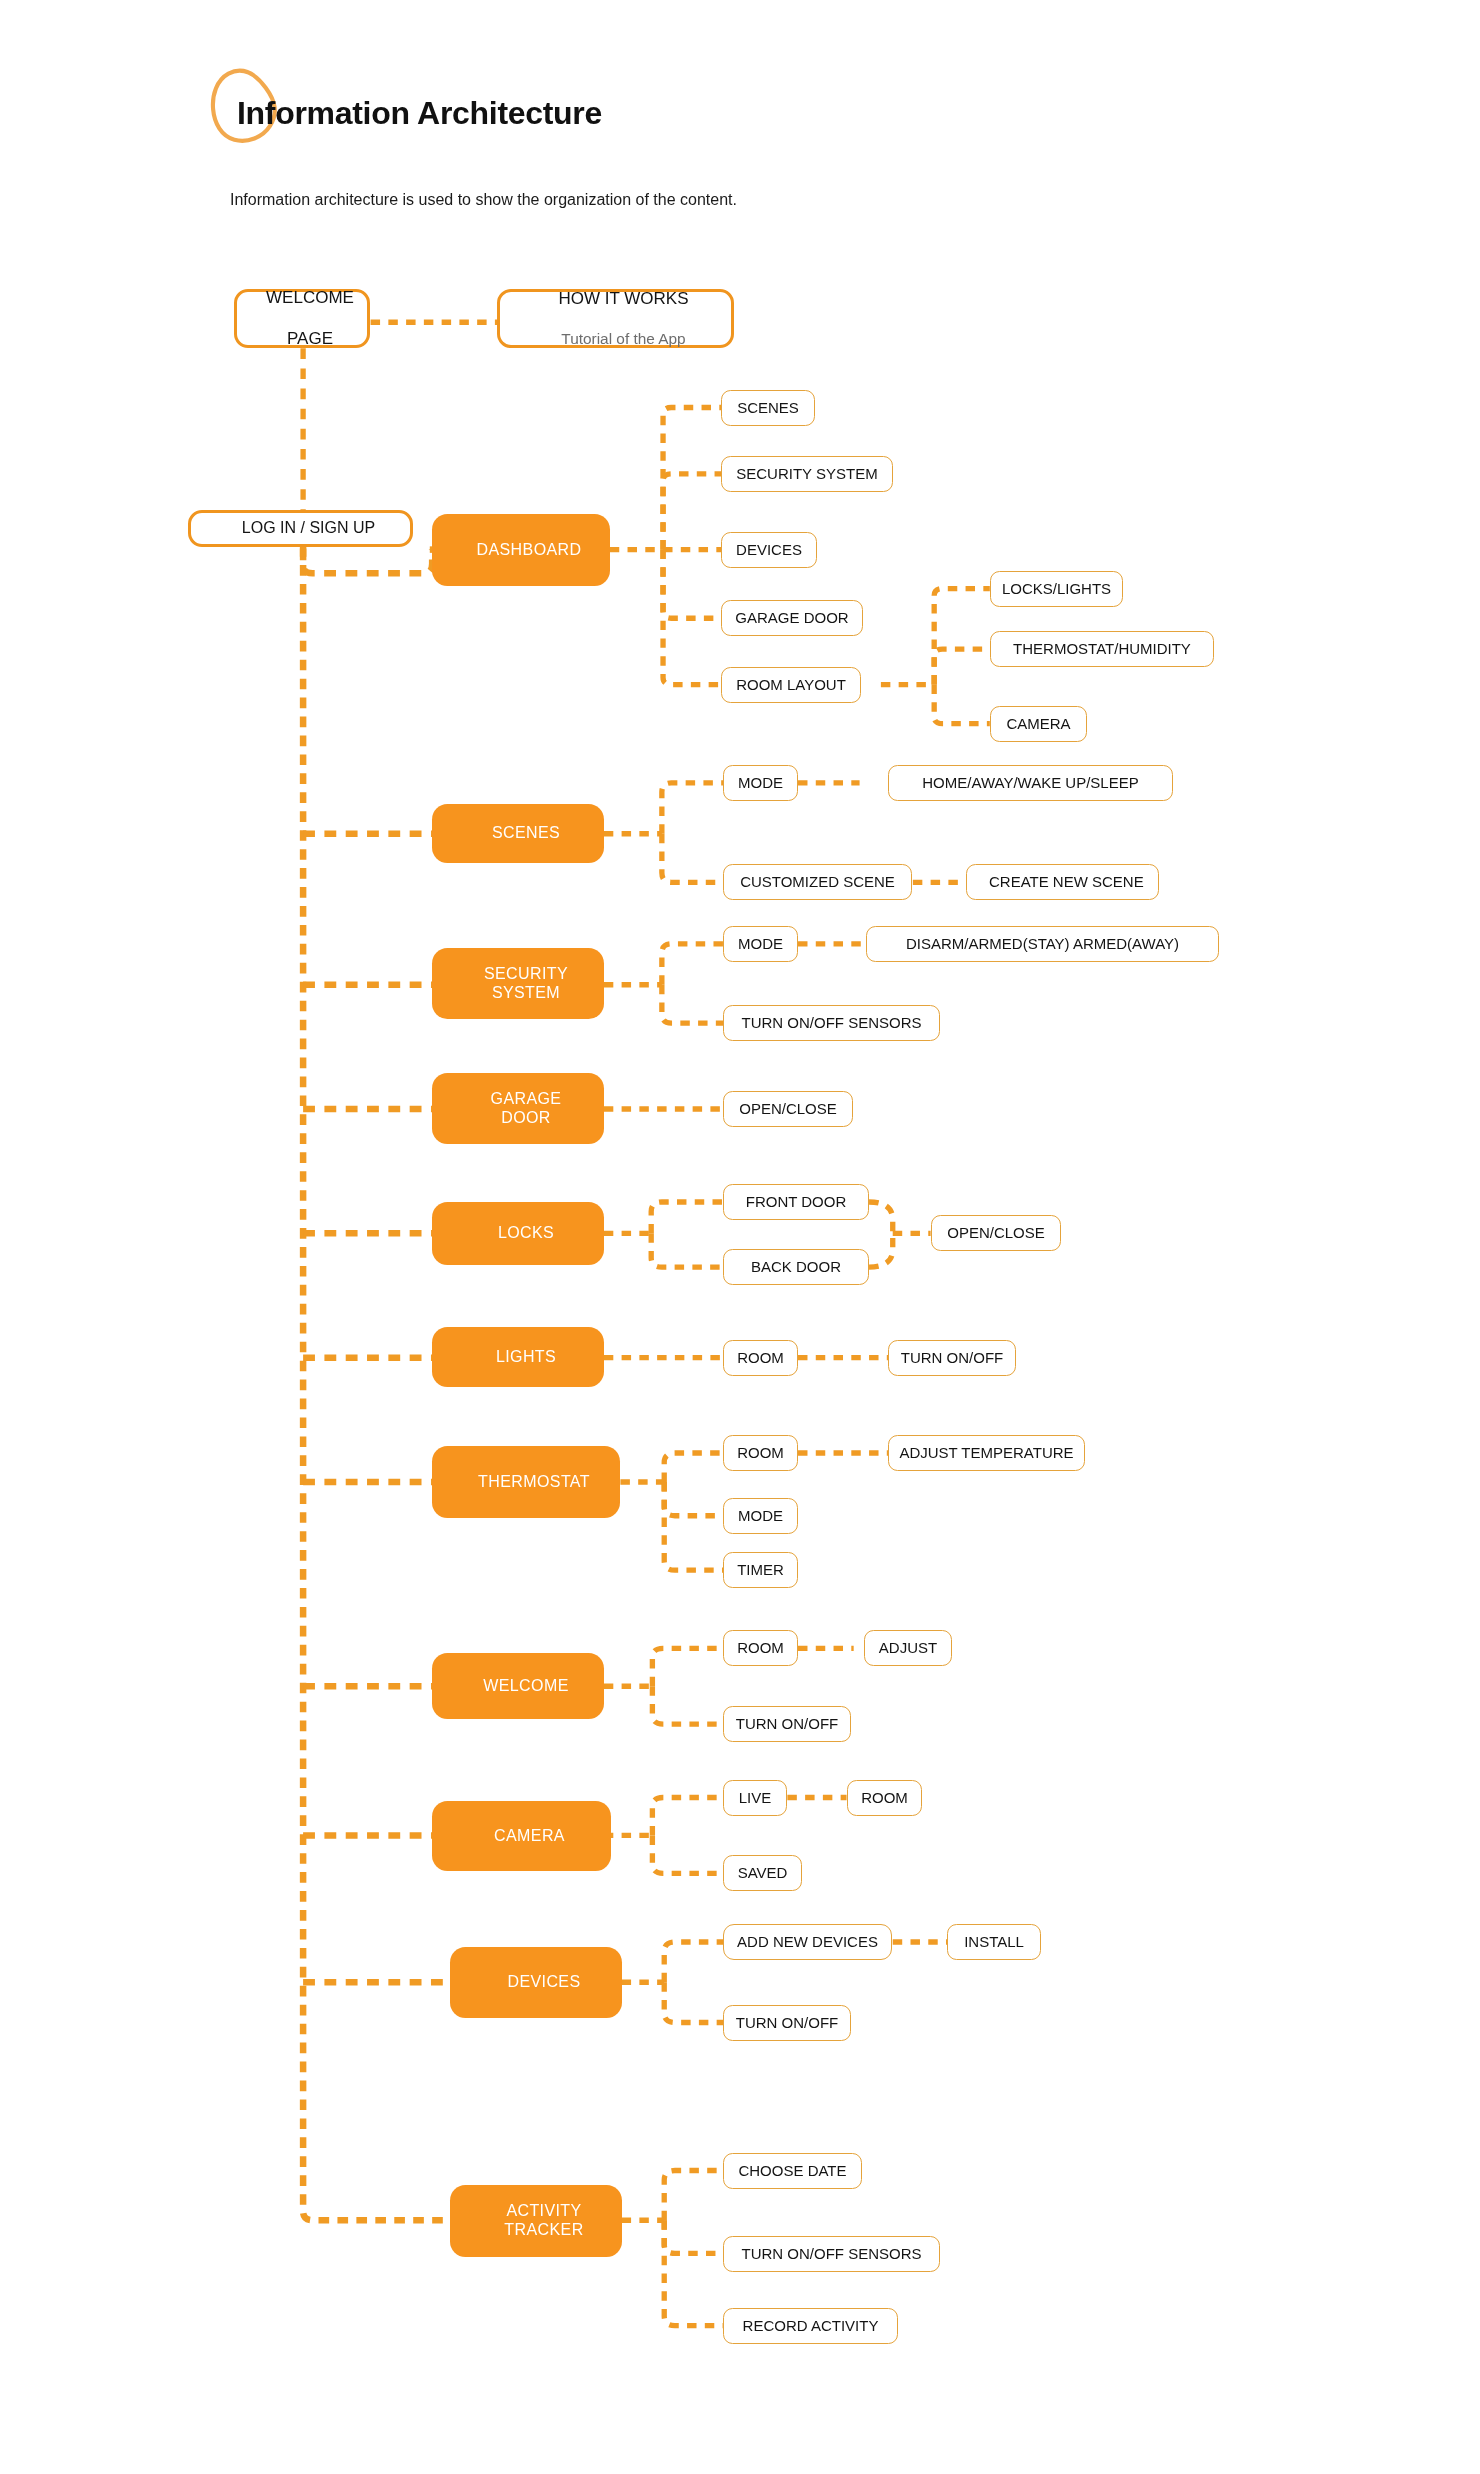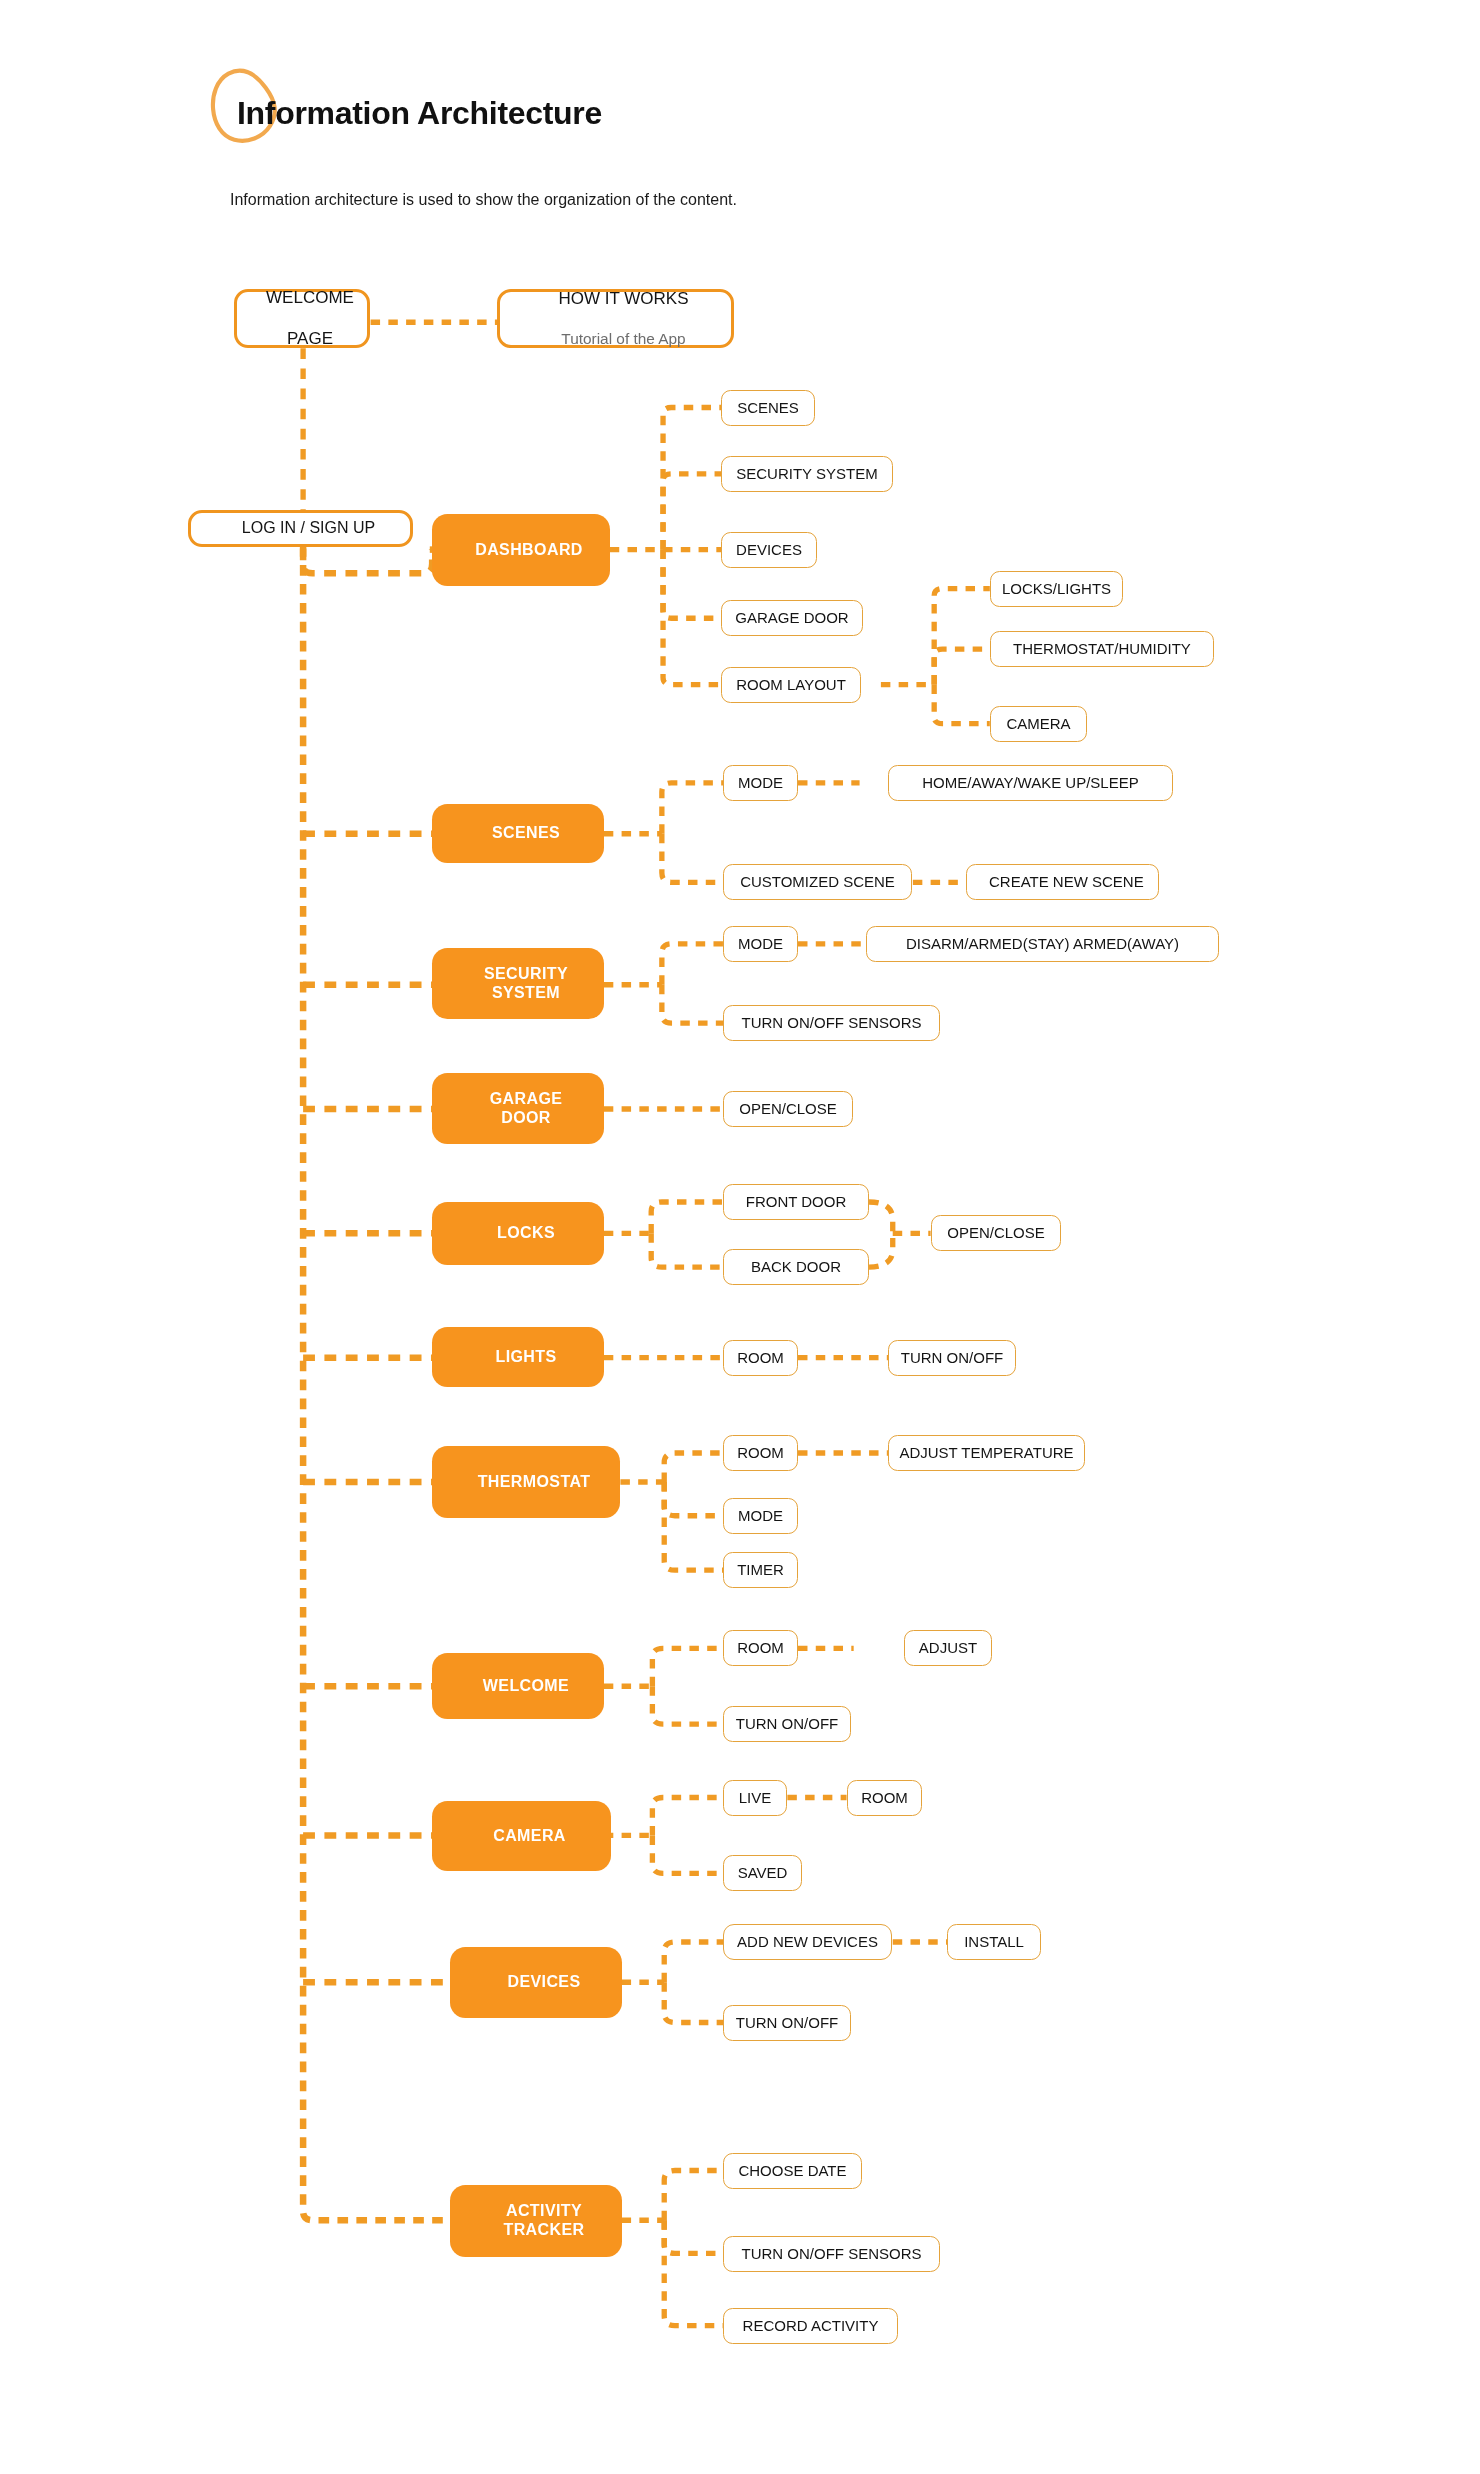--- a/index.html
+++ b/index.html
@@ -38,21 +38,21 @@
   }
   
   .leaf{
     background:#ffffff;border:1.8px solid #E5A33B;color:#141414;
     font-size:15px;font-weight:400;border-radius:9.5px;
     padding:0 8.3px;
   }
   
   .primary{
     background:#F7941E;border:none;color:#FFFFFF;
-    font-size:16px;font-weight:700;letter-spacing:0.4px;border-radius:15.4px;
+    font-size:16px;font-weight:400;letter-spacing:0.4px;border-radius:15.4px;
   }
   
   .outline{
     background:#ffffff;border:3px solid #F0951F;color:#141414;
     font-size:17px;font-weight:400;border-radius:14px;
   }
   .outline.small{font-size:16px;}
   .sub{display:block;color:#6d6d6d;font-size:15.4px;margin-top:1.2px;}
   .t1{display:block;}
 </style>
@@ -332,21 +332,21 @@
   <div class="node leaf" style="left:723px;top:1498px;width:75px;height:36px;">
     <span>MODE</span>
   </div>
   <div class="node leaf" style="left:723px;top:1552px;width:75px;height:36px;">
     <span>TIMER</span>
   </div>
 
   <div class="node leaf" style="left:723px;top:1630px;width:75px;height:36px;">
     <span>ROOM</span>
   </div>
-  <div class="node leaf" style="left:904px;top:1630px;width:88px;height:36px;">
+  <div class="node leaf" style="left:864px;top:1630px;width:88px;height:36px;">
     <span>ADJUST</span>
   </div>
   <div class="node leaf" style="left:723px;top:1706px;width:128px;height:36px;">
     <span>TURN ON/OFF</span>
   </div>
 
   <div class="node leaf" style="left:723px;top:1780px;width:64px;height:36px;">
     <span>LIVE</span>
   </div>
   <div class="node leaf" style="left:847px;top:1780px;width:75px;height:36px;">

